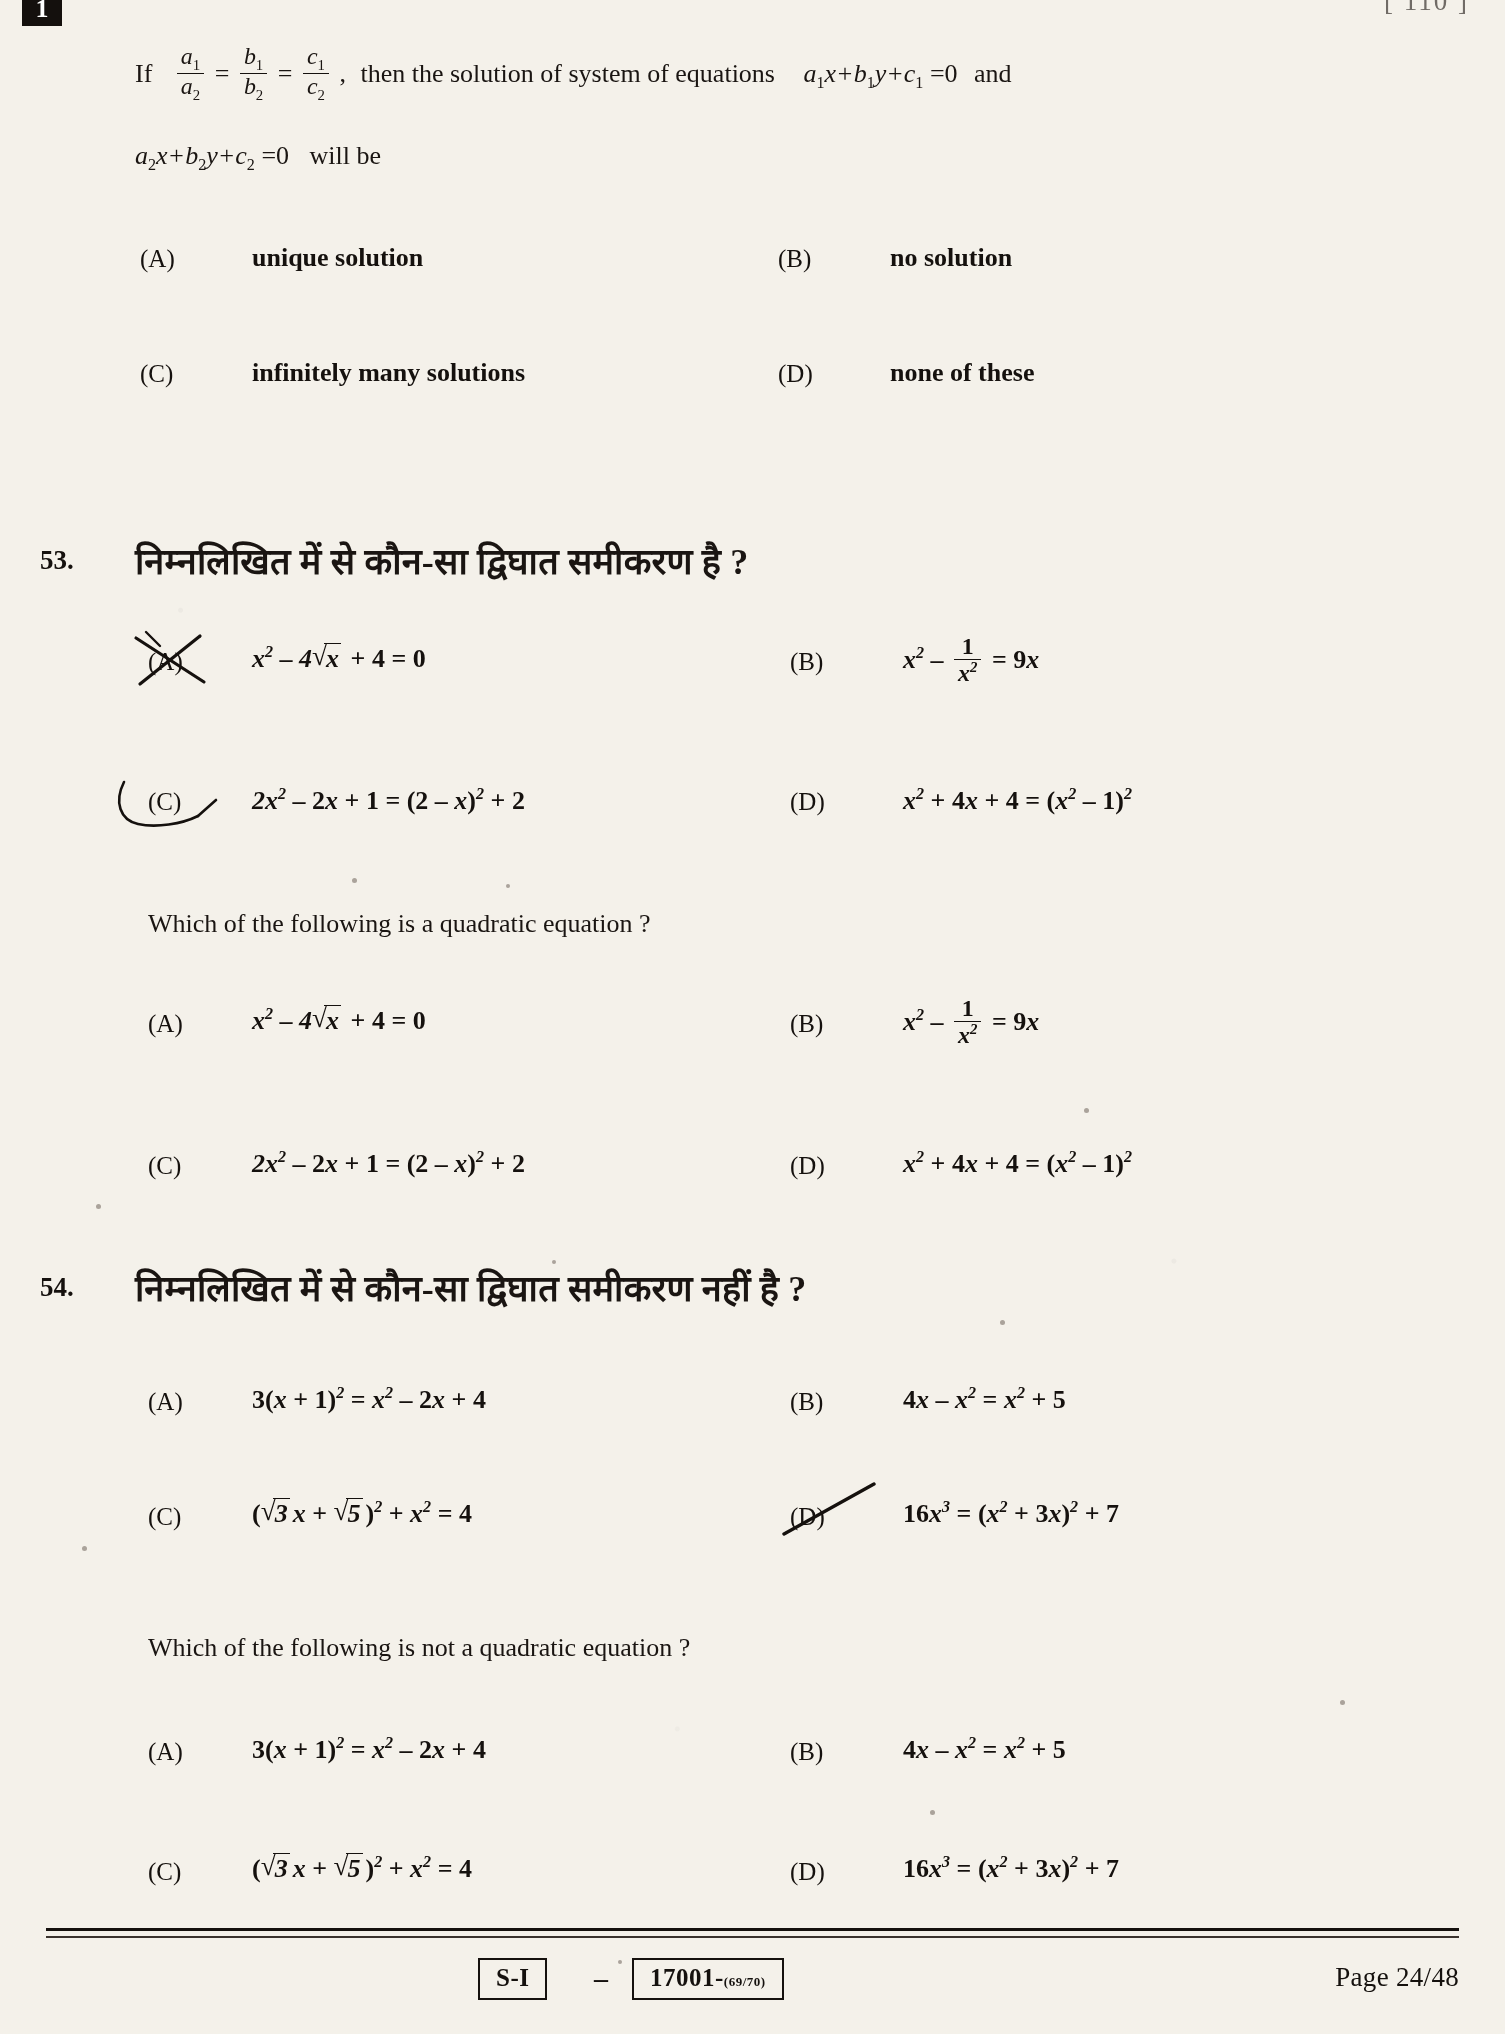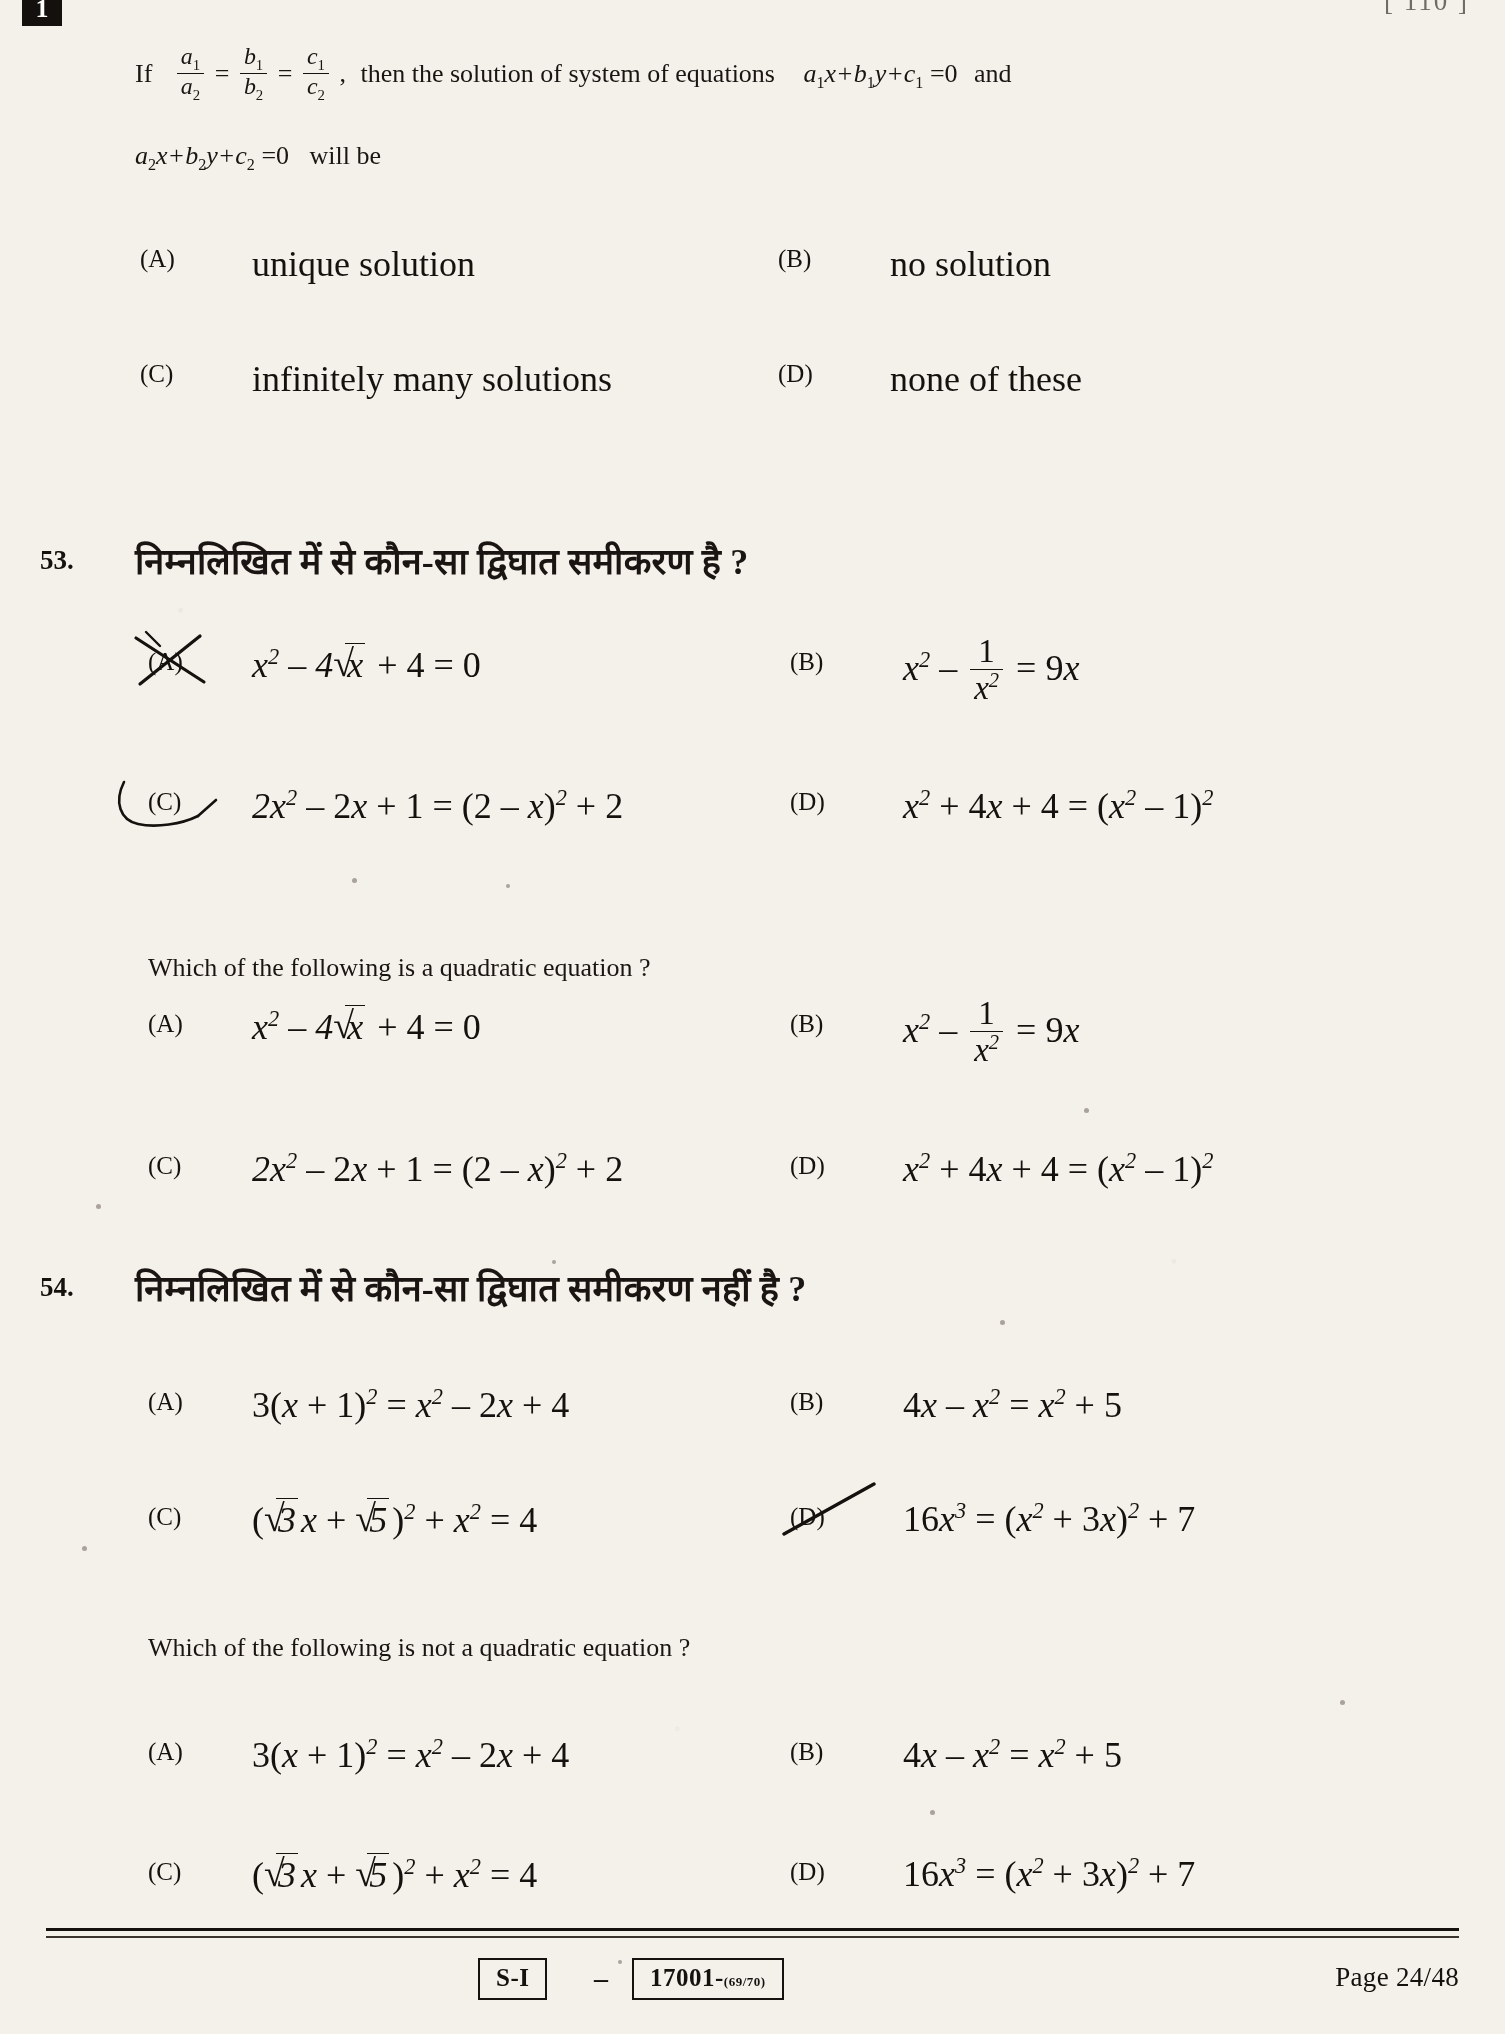--- a/index.html
+++ b/index.html
@@ -74,21 +74,22 @@
     font-size: 36px;
     font-weight: 600;
     letter-spacing: .2px;
   }
   .opt-label {
     position: absolute;
     font-size: 25px;
   }
   .opt-text {
     position: absolute;
-    font-size: 36px;
+    font-size: 26px;
+    font-weight: bold;
   }
   .math {
     font-family: "Liberation Serif", serif;
     font-style: italic;
   }
   .up { vertical-align: super; font-size: 0.62em; font-style: italic; }
   .dnn { vertical-align: sub;   font-size: 0.62em; font-style: normal; }
   .rom { font-style: normal; }
 
   
@@ -242,21 +243,21 @@
       </svg>
     </div>
 
     <div class="mark" style="left:112px; top:772px;">
       <svg width="160" height="64" viewBox="0 0 160 64">
         <path d="M12,10 C2,30 8,48 26,52 C44,56 70,52 86,44" stroke="#15110e" stroke-width="2.6" fill="none" stroke-linecap="round"></path>
         <path d="M86,44 L104,28" stroke="#15110e" stroke-width="2.6" fill="none" stroke-linecap="round"></path>
       </svg>
     </div>
 
-    <div class="qline" style="left:148px; top:952px;text-align:center;">Which of the following is a quadratic equation ?</div>
+    <div class="qline" style="left:148px; top:908px;text-align:center;">Which of the following is a quadratic equation ?</div>
 
     <div class="opt-label" style="left:148px; top:1010px;">(A)</div>
     <div class="opt-text math" style="left:252px; top:1005px;">
       x<span class="up">2</span> <span class="rom">–</span> 4<span class="sqrt"><span>x</span></span> <span class="rom">+ 4 = 0</span>
     </div>
     <div class="opt-label" style="left:790px; top:1010px;">(B)</div>
     <div class="opt-text math" style="left:903px; top:998px;">
       x<span class="up">2</span> <span class="rom">–</span>
       <span class="frac"><span class="num rom">1</span><span class="den">x<span class="up">2</span></span></span>
       <span class="rom">= 9</span>x

